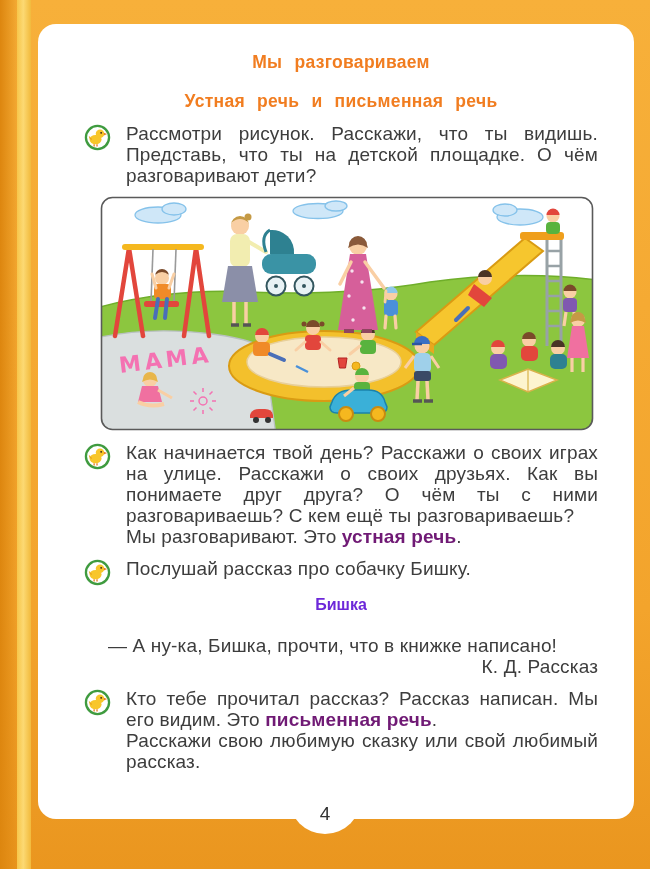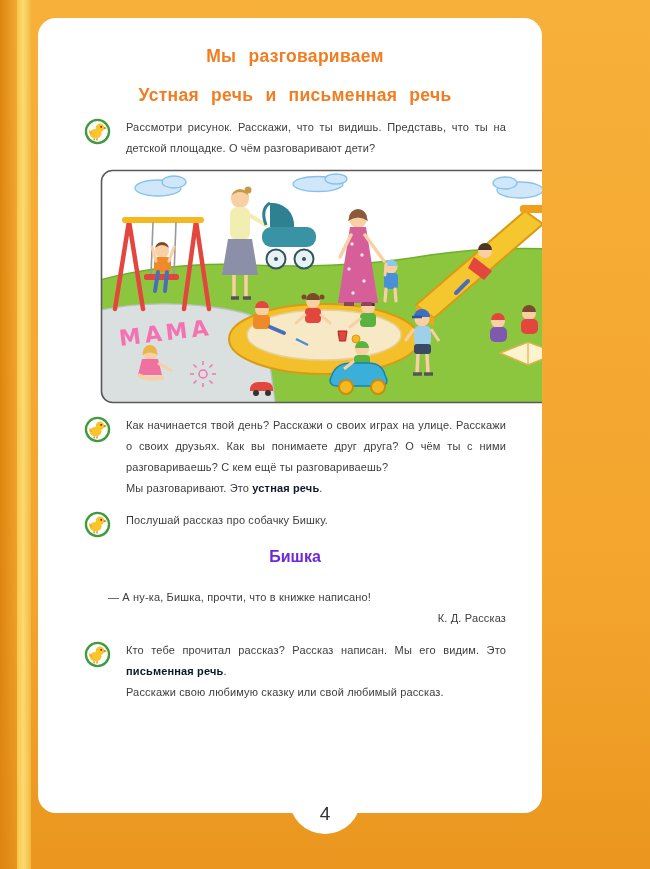--- a/index.html
+++ b/index.html
@@ -7,33 +7,33 @@
   body {
     font-family:"Liberation Sans", sans-serif;
     background:linear-gradient(180deg,#f7b03a 0%, #f3a42c 70%, #ea961f 100%);
     position:relative; overflow:hidden;
   }
   .edge-shade { position:absolute; left:0; top:0; bottom:0; width:20px;
     background:linear-gradient(90deg,#dd860f, rgba(221,134,15,0)); }
   .left-strip { position:absolute; left:17px; top:0; bottom:0; width:14px;
     background:linear-gradient(90deg,#f7c64a,#fcd973 45%,#f2ba3c); }
   .page {
-    position:absolute; left:38px; top:18px; width:504px; height:795px;
+    position:absolute; left:38px; top:24px; width:596px; height:795px;
     background:#fff; border-radius:18px; padding:16px 36px 0 46px; overflow:hidden;
   }
   .title { color:#f17d20; font-size:17.5px; font-weight:700; text-align:center;
     letter-spacing:.3px; word-spacing:7px; margin-top:12px; }
   .subtitle { margin-top:18px; }
   .task { display:flex; margin-top:11px; }
   .icon-col { width:42px; flex:0 0 42px; padding-top:1px; }
   .task-icon { width:27px; height:27px; display:block; }
   .task-text { flex:1; }
-  p.text, p.story { font-size:11px; line-height:21px; color:#3d3d3d; font-weight:500;
+  p.text, p.story { font-size:19px; line-height:21px; color:#3d3d3d; font-weight:500;
     text-align:justify; letter-spacing:.15px; }
-  p.text b, p.story b { font-weight:800; color:#0f172a; }
+  p.text b, p.story b { font-weight:800; color:#701a75; }
   .illustration { margin:10px 0 0 16px; width:494px; height:235px; }
   .illustration svg { display:block; }
   .story-title { font-size:16px; font-weight:800; color:#6d28d9; text-align:center; margin-top:10px; }
   .story-block { margin-top:21px; }
   p.story.indent { text-indent:24px; }
   p.author { text-align:right; font-weight:500; }
   .page-tab { position:absolute; left:50%; transform:translateX(-50%); top:772px;
     width:72px; height:62px; background:#fff; border-radius:0 0 36px 36px;
     display:flex; justify-content:center; align-items:center; padding-top:22px; }
   .page-tab span { font-size:19px; color:#333; font-weight:500; }

